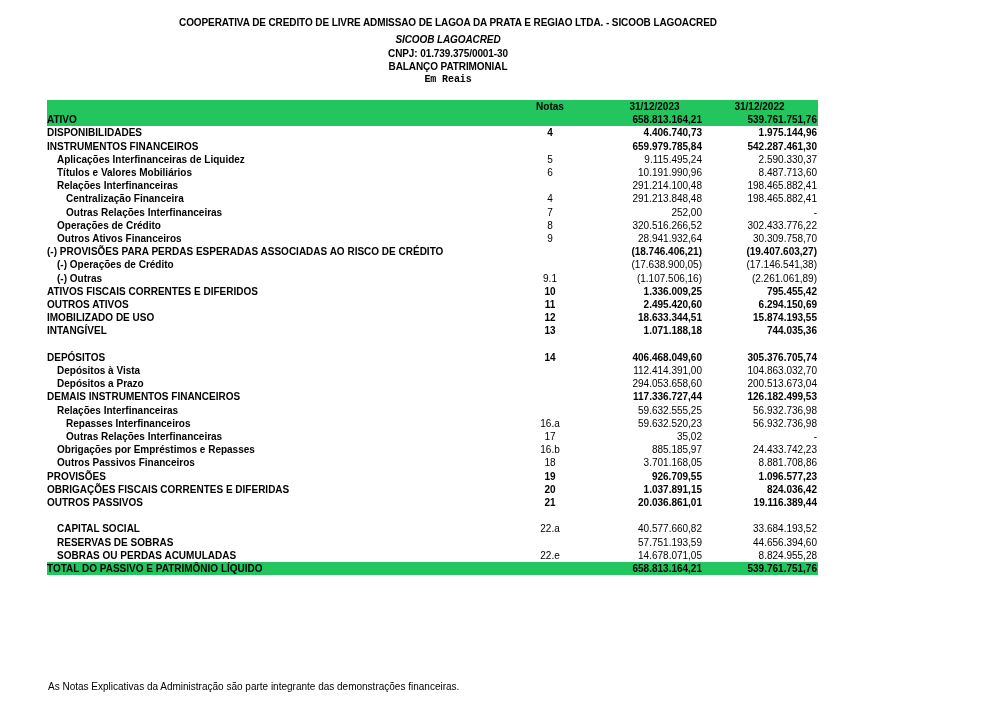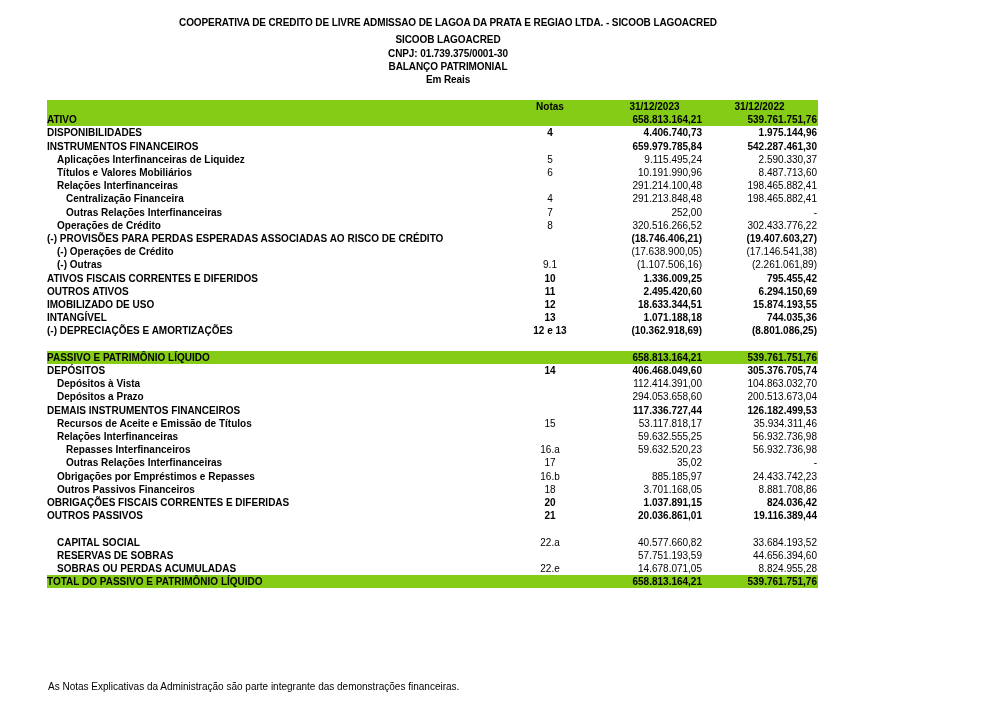--- a/index.html
+++ b/index.html
@@ -17,37 +17,37 @@
     font-size: 10px;
   }
   .tbl td {
     height: 13.2px; line-height: 13.2px; padding: 0; white-space: nowrap;
     overflow: visible; vertical-align: middle;
   }
   .c-label { width: 458px; text-align: left; font-weight: bold; }
   .c-nota { width: 90px; text-align: center; }
   .c-v1 { width: 107px; text-align: right; }
   .c-v2 { width: 116px; text-align: right; padding-right: 1px !important; }
-  tr.shade td { background: #84cc16; }
+  tr.shade td { background: #22c55e; }
   tr.bold td { font-weight: bold; }
   td.ind1 { padding-left: 10px; }
   td.ind2 { padding-left: 19px; }
   tr.blank td { height: 13.2px; }
   .footer {
     position: absolute; left: 48px; top: 681px; font-size: 10px; line-height: 12px;
   }
 </style>
 </head>
 <body>
 
 <div class="hdr" style="top:17px;">COOPERATIVA DE CREDITO DE LIVRE ADMISSAO DE LAGOA DA PRATA E REGIAO LTDA. - SICOOB LAGOACRED</div>
-<div class="hdr" style="top:34px;">SICOOB LAGOACRED</div>
+<div class="hdr" style="top:34px;font-style:italic;">SICOOB LAGOACRED</div>
 <div class="hdr" style="top:48px;">CNPJ: 01.739.375/0001-30</div>
 <div class="hdr" style="top:61px;">BALANÇO PATRIMONIAL</div>
-<div class="hdr" style="top:74px;">Em Reais</div>
+<div class="hdr" style="top:74px;font-family:Liberation Mono, monospace;">Em Reais</div>
 
 <table class="tbl">
   <colgroup>
     <col style="width:458px">
       <col style="width:90px">
       <col style="width:107px">
       <col style="width:116px">
   </colgroup>
   <tbody id="tbody">
     <tr class="shade bold">
@@ -103,20 +103,26 @@
         <td class="c-nota">7</td>
         <td class="c-v1">252,00</td>
         <td class="c-v2">-</td>
       </tr>
       <tr class="">
         <td class="c-label ind1">Operações de Crédito</td>
         <td class="c-nota">8</td>
         <td class="c-v1">320.516.266,52</td>
         <td class="c-v2">302.433.776,22</td>
       </tr>
+      <tr class="">
+        <td class="c-label ind1">Outros Ativos Financeiros</td>
+        <td class="c-nota">9</td>
+        <td class="c-v1">28.941.932,64</td>
+        <td class="c-v2">30.309.758,70</td>
+      </tr>
       <tr class="bold">
         <td class="c-label">(-) PROVISÕES PARA PERDAS ESPERADAS ASSOCIADAS AO RISCO DE CRÉDITO</td>
         <td class="c-nota"></td>
         <td class="c-v1">(18.746.406,21)</td>
         <td class="c-v2">(19.407.603,27)</td>
       </tr>
       <tr class="">
         <td class="c-label ind1">(-) Operações de Crédito</td>
         <td class="c-nota"></td>
         <td class="c-v1">(17.638.900,05)</td>
@@ -145,37 +151,25 @@
         <td class="c-nota">12</td>
         <td class="c-v1">18.633.344,51</td>
         <td class="c-v2">15.874.193,55</td>
       </tr>
       <tr class="bold">
         <td class="c-label">INTANGÍVEL</td>
         <td class="c-nota">13</td>
         <td class="c-v1">1.071.188,18</td>
         <td class="c-v2">744.035,36</td>
       </tr>
-      <tr class="bold">
-        <td class="c-label">(-) DEPRECIAÇÕES E AMORTIZAÇÕES</td>
-        <td class="c-nota">12 e 13</td>
-        <td class="c-v1">(10.362.918,69)</td>
-        <td class="c-v2">(8.801.086,25)</td>
-      </tr>
       <tr class="blank">
         <td class="c-label"></td>
         <td class="c-nota"></td>
         <td class="c-v1"></td>
         <td class="c-v2"></td>
-      </tr>
-      <tr class="shade bold">
-        <td class="c-label">PASSIVO E PATRIMÔNIO LÍQUIDO</td>
-        <td class="c-nota"></td>
-        <td class="c-v1">658.813.164,21</td>
-        <td class="c-v2">539.761.751,76</td>
       </tr>
       <tr class="bold">
         <td class="c-label">DEPÓSITOS</td>
         <td class="c-nota">14</td>
         <td class="c-v1">406.468.049,60</td>
         <td class="c-v2">305.376.705,74</td>
       </tr>
       <tr class="">
         <td class="c-label ind1">Depósitos à Vista</td>
         <td class="c-nota"></td>
@@ -188,26 +182,20 @@
         <td class="c-v1">294.053.658,60</td>
         <td class="c-v2">200.513.673,04</td>
       </tr>
       <tr class="bold">
         <td class="c-label">DEMAIS INSTRUMENTOS FINANCEIROS</td>
         <td class="c-nota"></td>
         <td class="c-v1">117.336.727,44</td>
         <td class="c-v2">126.182.499,53</td>
       </tr>
       <tr class="">
-        <td class="c-label ind1">Recursos de Aceite e Emissão de Títulos</td>
-        <td class="c-nota">15</td>
-        <td class="c-v1">53.117.818,17</td>
-        <td class="c-v2">35.934.311,46</td>
-      </tr>
-      <tr class="">
         <td class="c-label ind1">Relações Interfinanceiras</td>
         <td class="c-nota"></td>
         <td class="c-v1">59.632.555,25</td>
         <td class="c-v2">56.932.736,98</td>
       </tr>
       <tr class="">
         <td class="c-label ind2">Repasses Interfinanceiros</td>
         <td class="c-nota">16.a</td>
         <td class="c-v1">59.632.520,23</td>
         <td class="c-v2">56.932.736,98</td>
@@ -224,20 +212,26 @@
         <td class="c-v1">885.185,97</td>
         <td class="c-v2">24.433.742,23</td>
       </tr>
       <tr class="">
         <td class="c-label ind1">Outros Passivos Financeiros</td>
         <td class="c-nota">18</td>
         <td class="c-v1">3.701.168,05</td>
         <td class="c-v2">8.881.708,86</td>
       </tr>
       <tr class="bold">
+        <td class="c-label">PROVISÕES</td>
+        <td class="c-nota">19</td>
+        <td class="c-v1">926.709,55</td>
+        <td class="c-v2">1.096.577,23</td>
+      </tr>
+      <tr class="bold">
         <td class="c-label">OBRIGAÇÕES FISCAIS CORRENTES E DIFERIDAS</td>
         <td class="c-nota">20</td>
         <td class="c-v1">1.037.891,15</td>
         <td class="c-v2">824.036,42</td>
       </tr>
       <tr class="bold">
         <td class="c-label">OUTROS PASSIVOS</td>
         <td class="c-nota">21</td>
         <td class="c-v1">20.036.861,01</td>
         <td class="c-v2">19.116.389,44</td>

